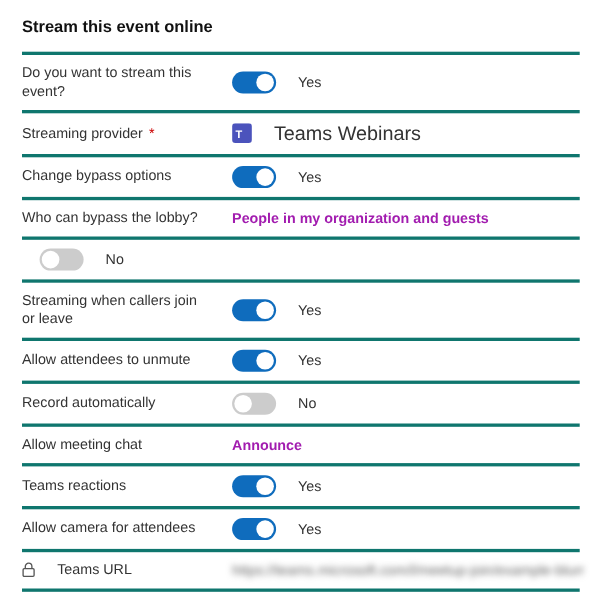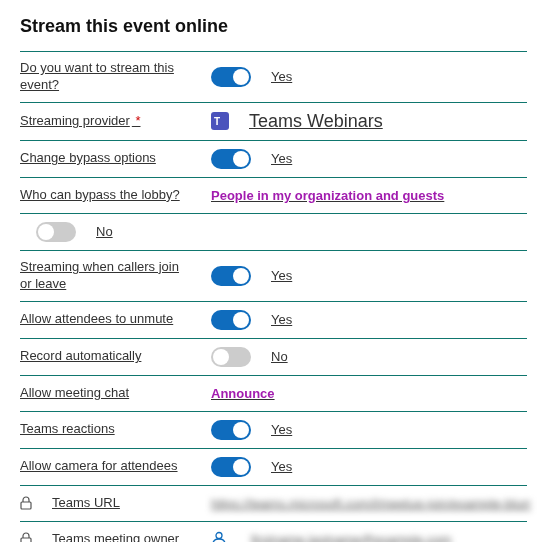--- a/index.html
+++ b/index.html
@@ -10,33 +10,32 @@
       background: #fff;
       width: 547px;
       min-height: 542px;
     }
 
     .page-container {
       padding: 16px 20px;
     }
 
     .page-title {
-      font-size: 18px;
+      font-size: 15px;
       font-weight: 600;
       margin-bottom: 14px;
       color: #111;
     }
 
     .settings-row {
       display: flex;
       align-items: center;
-      border-top: 1px solid #0f766e;
+      border-top: 3px solid #0f766e;
       padding: 8px 0;
       min-height: 36px;
-      text-decoration: underline;
     }
 
     .settings-row:last-child {
       border-bottom: 1px solid #e0e0e0;
     }
 
     .label-col {
       width: 175px;
       min-width: 175px;
       padding-right: 12px;

